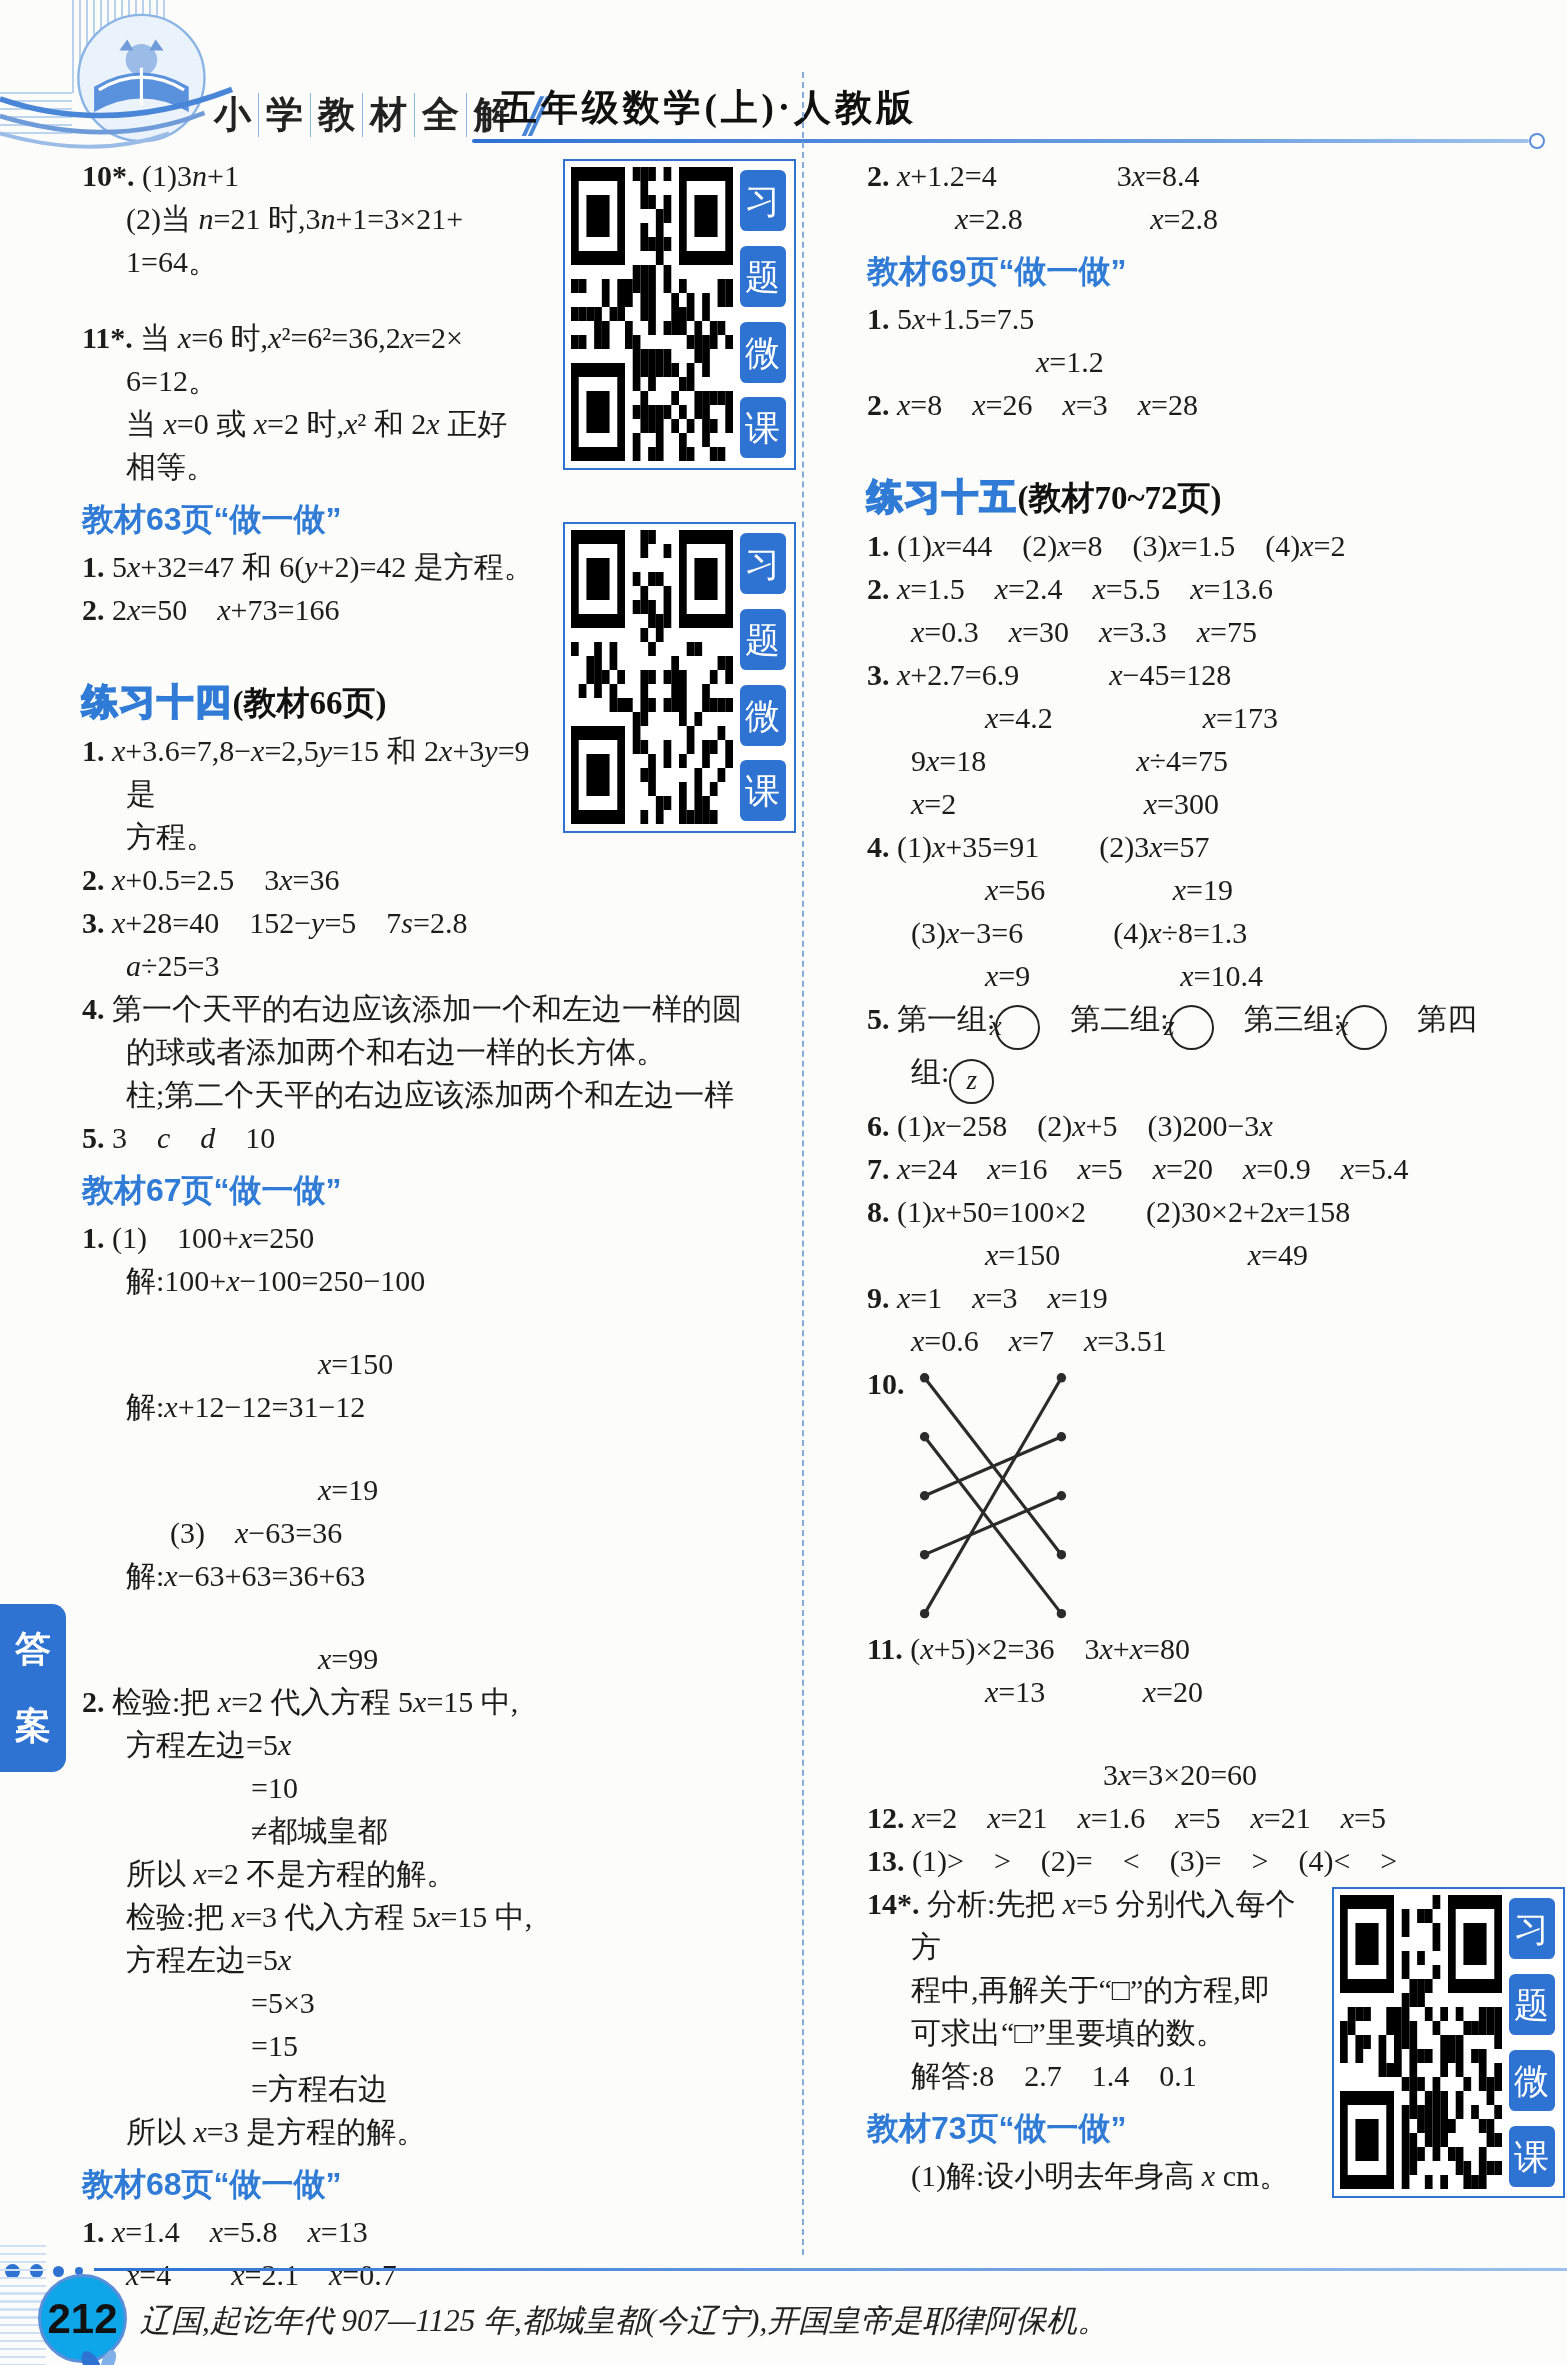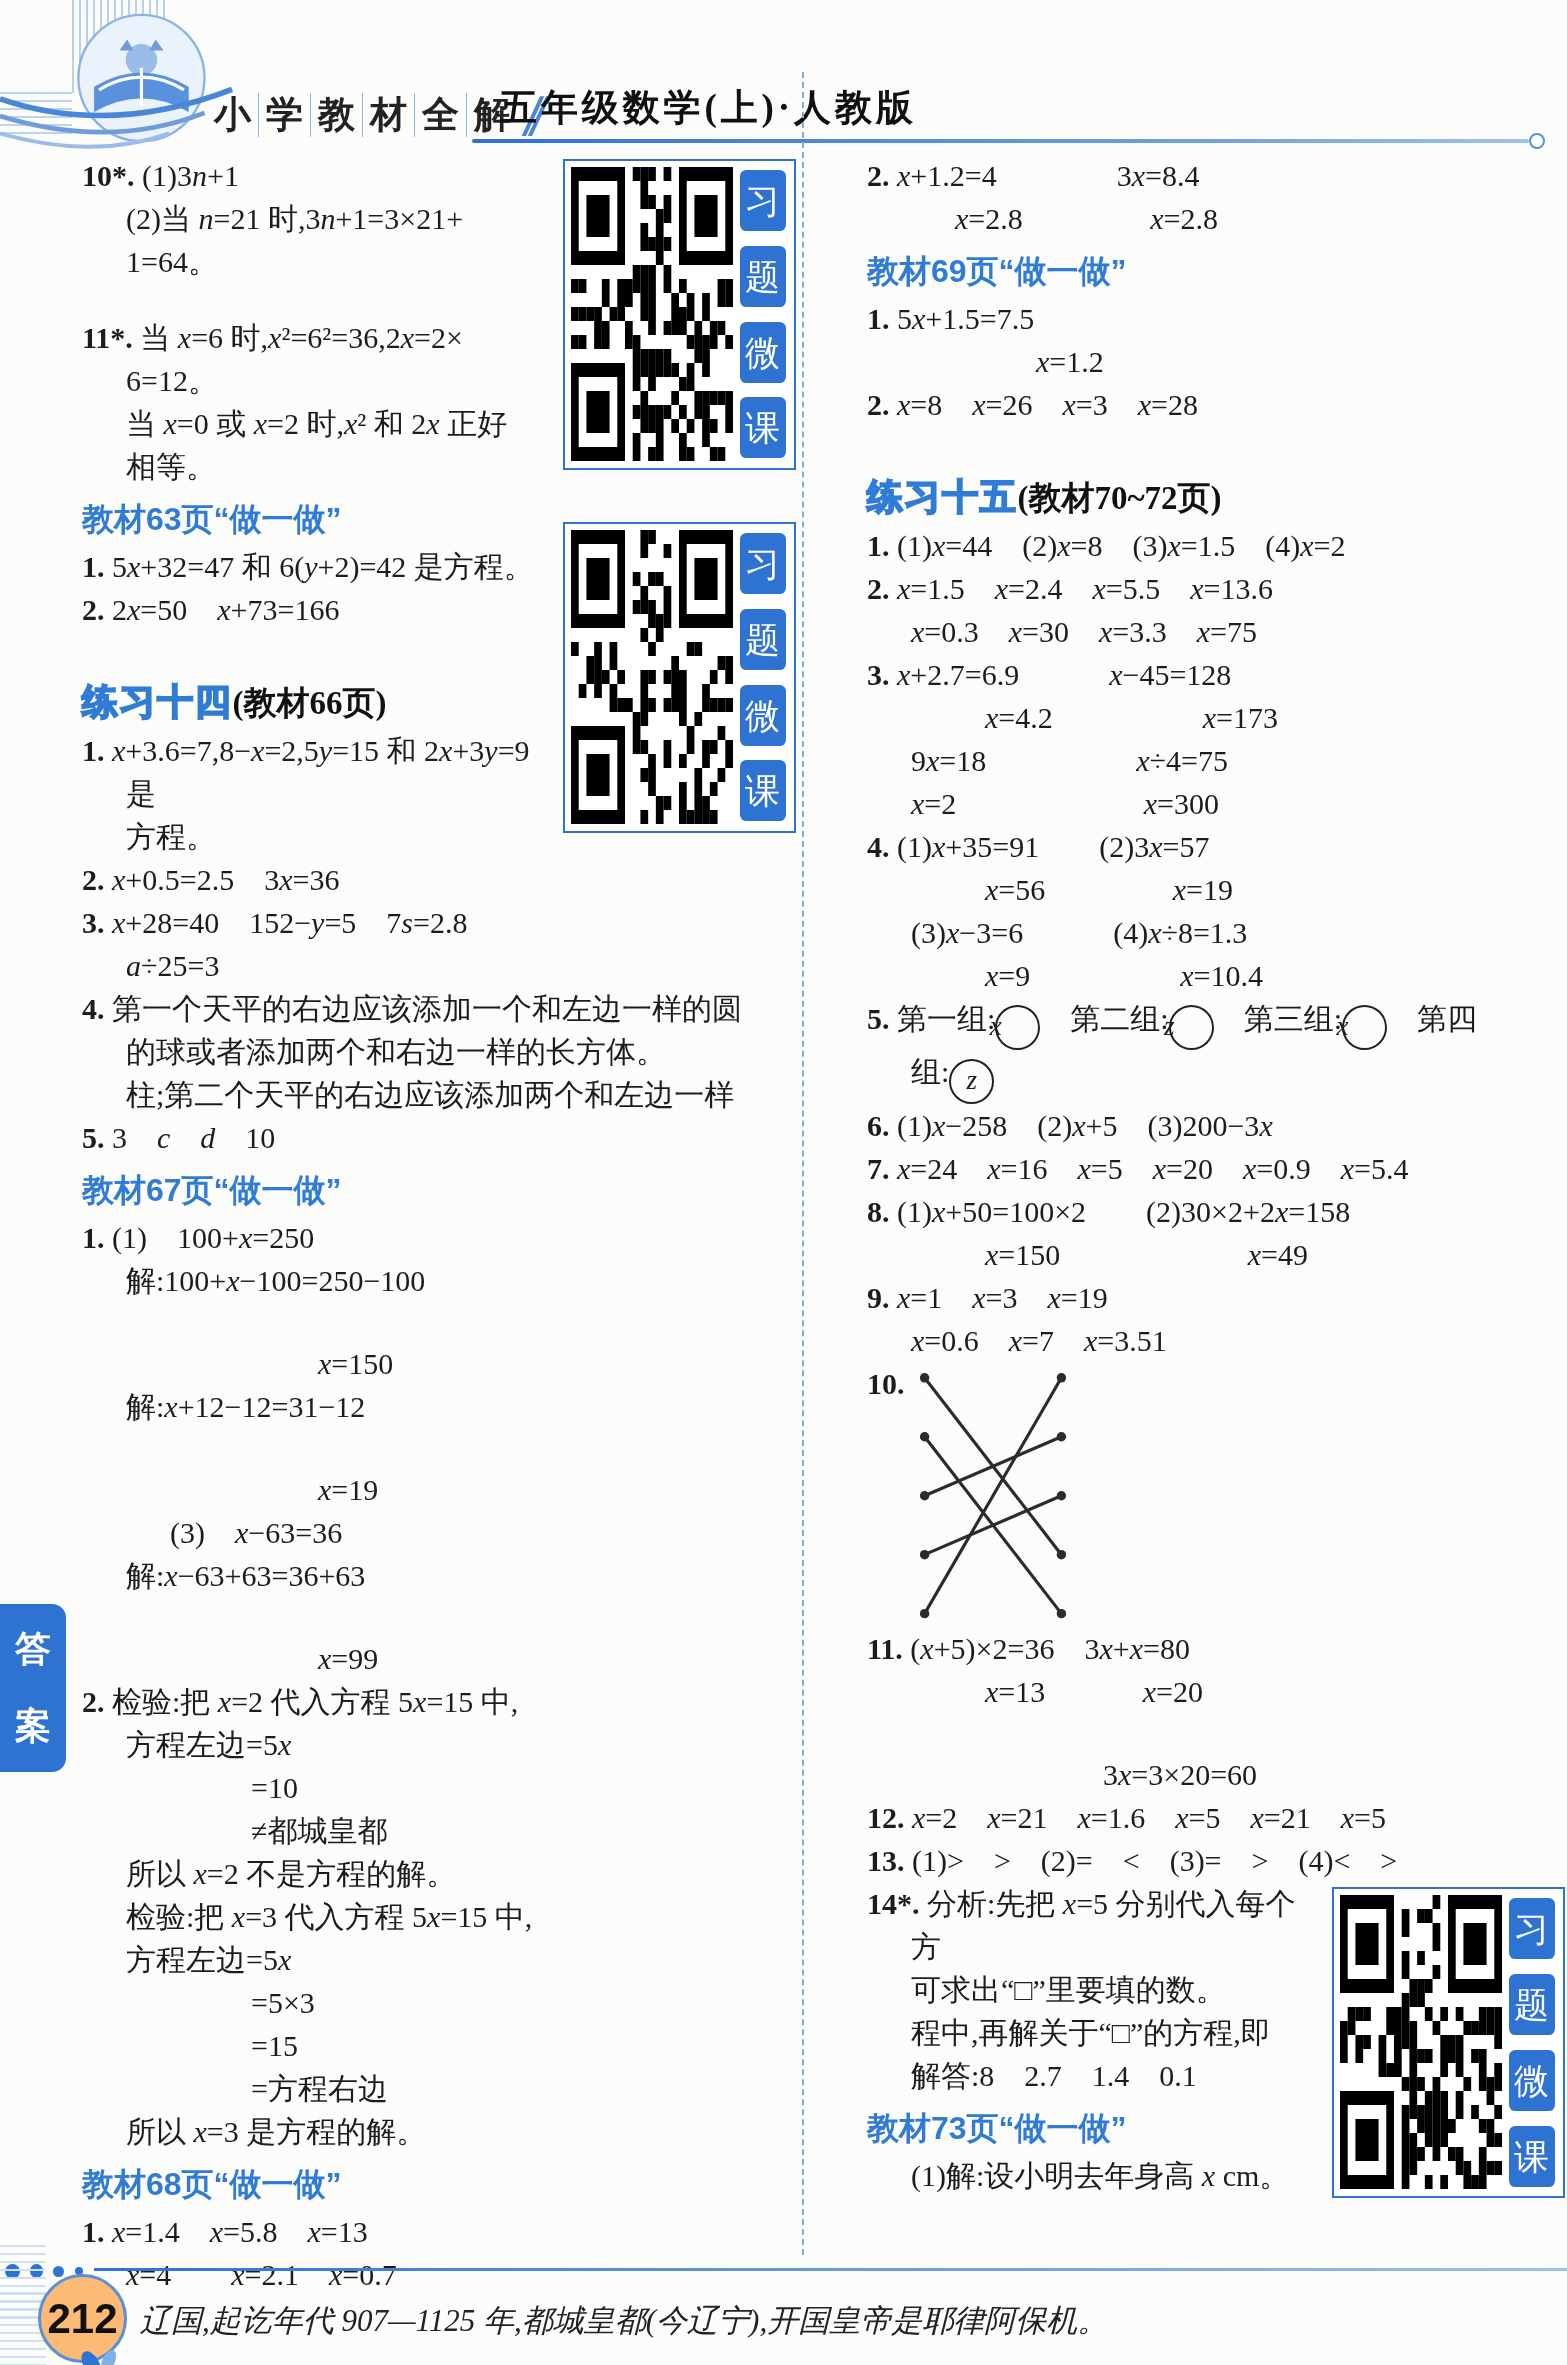--- a/index.html
+++ b/index.html
@@ -60,21 +60,21 @@
     justify-content:center;gap:28px;color:#fff;font-size:36px;font-weight:bold;
     font-family:"Liberation Sans","DejaVu Sans",sans-serif;}
   
   .footrule{position:absolute;left:0;top:2262px;width:100%;height:19px;}
   .footrule .dot{position:absolute;border-radius:50%;background:#2e72d2;}
   .footrule .bar{position:absolute;left:94px;top:6.3px;right:0;height:3.1px;
     background:linear-gradient(90deg,#2e72d2,#9dc0ec);}
   .bstripes{position:absolute;left:0;top:2243px;width:46px;height:123px;
     background:repeating-linear-gradient(0deg,#cfe0f5 0 2.4px,rgba(255,255,255,0) 2.4px 7.9px);}
   .pagebadge{position:absolute;left:38px;top:2274px;width:83px;height:83px;border:3.1px solid #5b8fd9;
-    border-radius:50%;background:#fdba74;display:flex;align-items:center;justify-content:center;
+    border-radius:50%;background:#0ea5e9;display:flex;align-items:center;justify-content:center;
     font-size:42px;font-weight:bold;color:#111;font-family:"Liberation Sans",sans-serif;}
   .leaves{position:absolute;left:74px;top:2347px;width:55px;height:47px;}
   .trivia{position:absolute;left:140px;top:2300px;width:1101px;font-size:31px;line-height:42px;color:#222;font-style:italic;}
 </style>
 </head>
 <body>
 
 <div class="page">
 
   <div class="corner-hatch"></div>
@@ -616,22 +616,22 @@
           </svg>
           <div class="qrlabels">
             <span>习</span>
             <span>题</span>
             <span>微</span>
             <span>课</span>
           </div>
         </div>
       </div>
       <div class="ln p"><span class="n">14*. </span><span>分析:先把 <i>x</i>=5 分别代入每个方</span></div>
+      <div class="ln c"><span>程中,再解关于“□”的方程,即</span></div>
       <div class="ln c"><span>可求出“□”里要填的数。</span></div>
-      <div class="ln c"><span>程中,再解关于“□”的方程,即</span></div>
       <div class="ln c"><span>解答:8　2.7　1.4　0.1</span></div>
       <div class="ln h"><span>教材73页“做一做”</span></div>
       <div class="ln c"><span>(1)解:设小明去年身高 <i>x</i> cm。</span></div>
     </div>
 
   <div class="sidetab" id="sidetab">
       <span>答</span>
       <span>案</span>
     </div>
 

